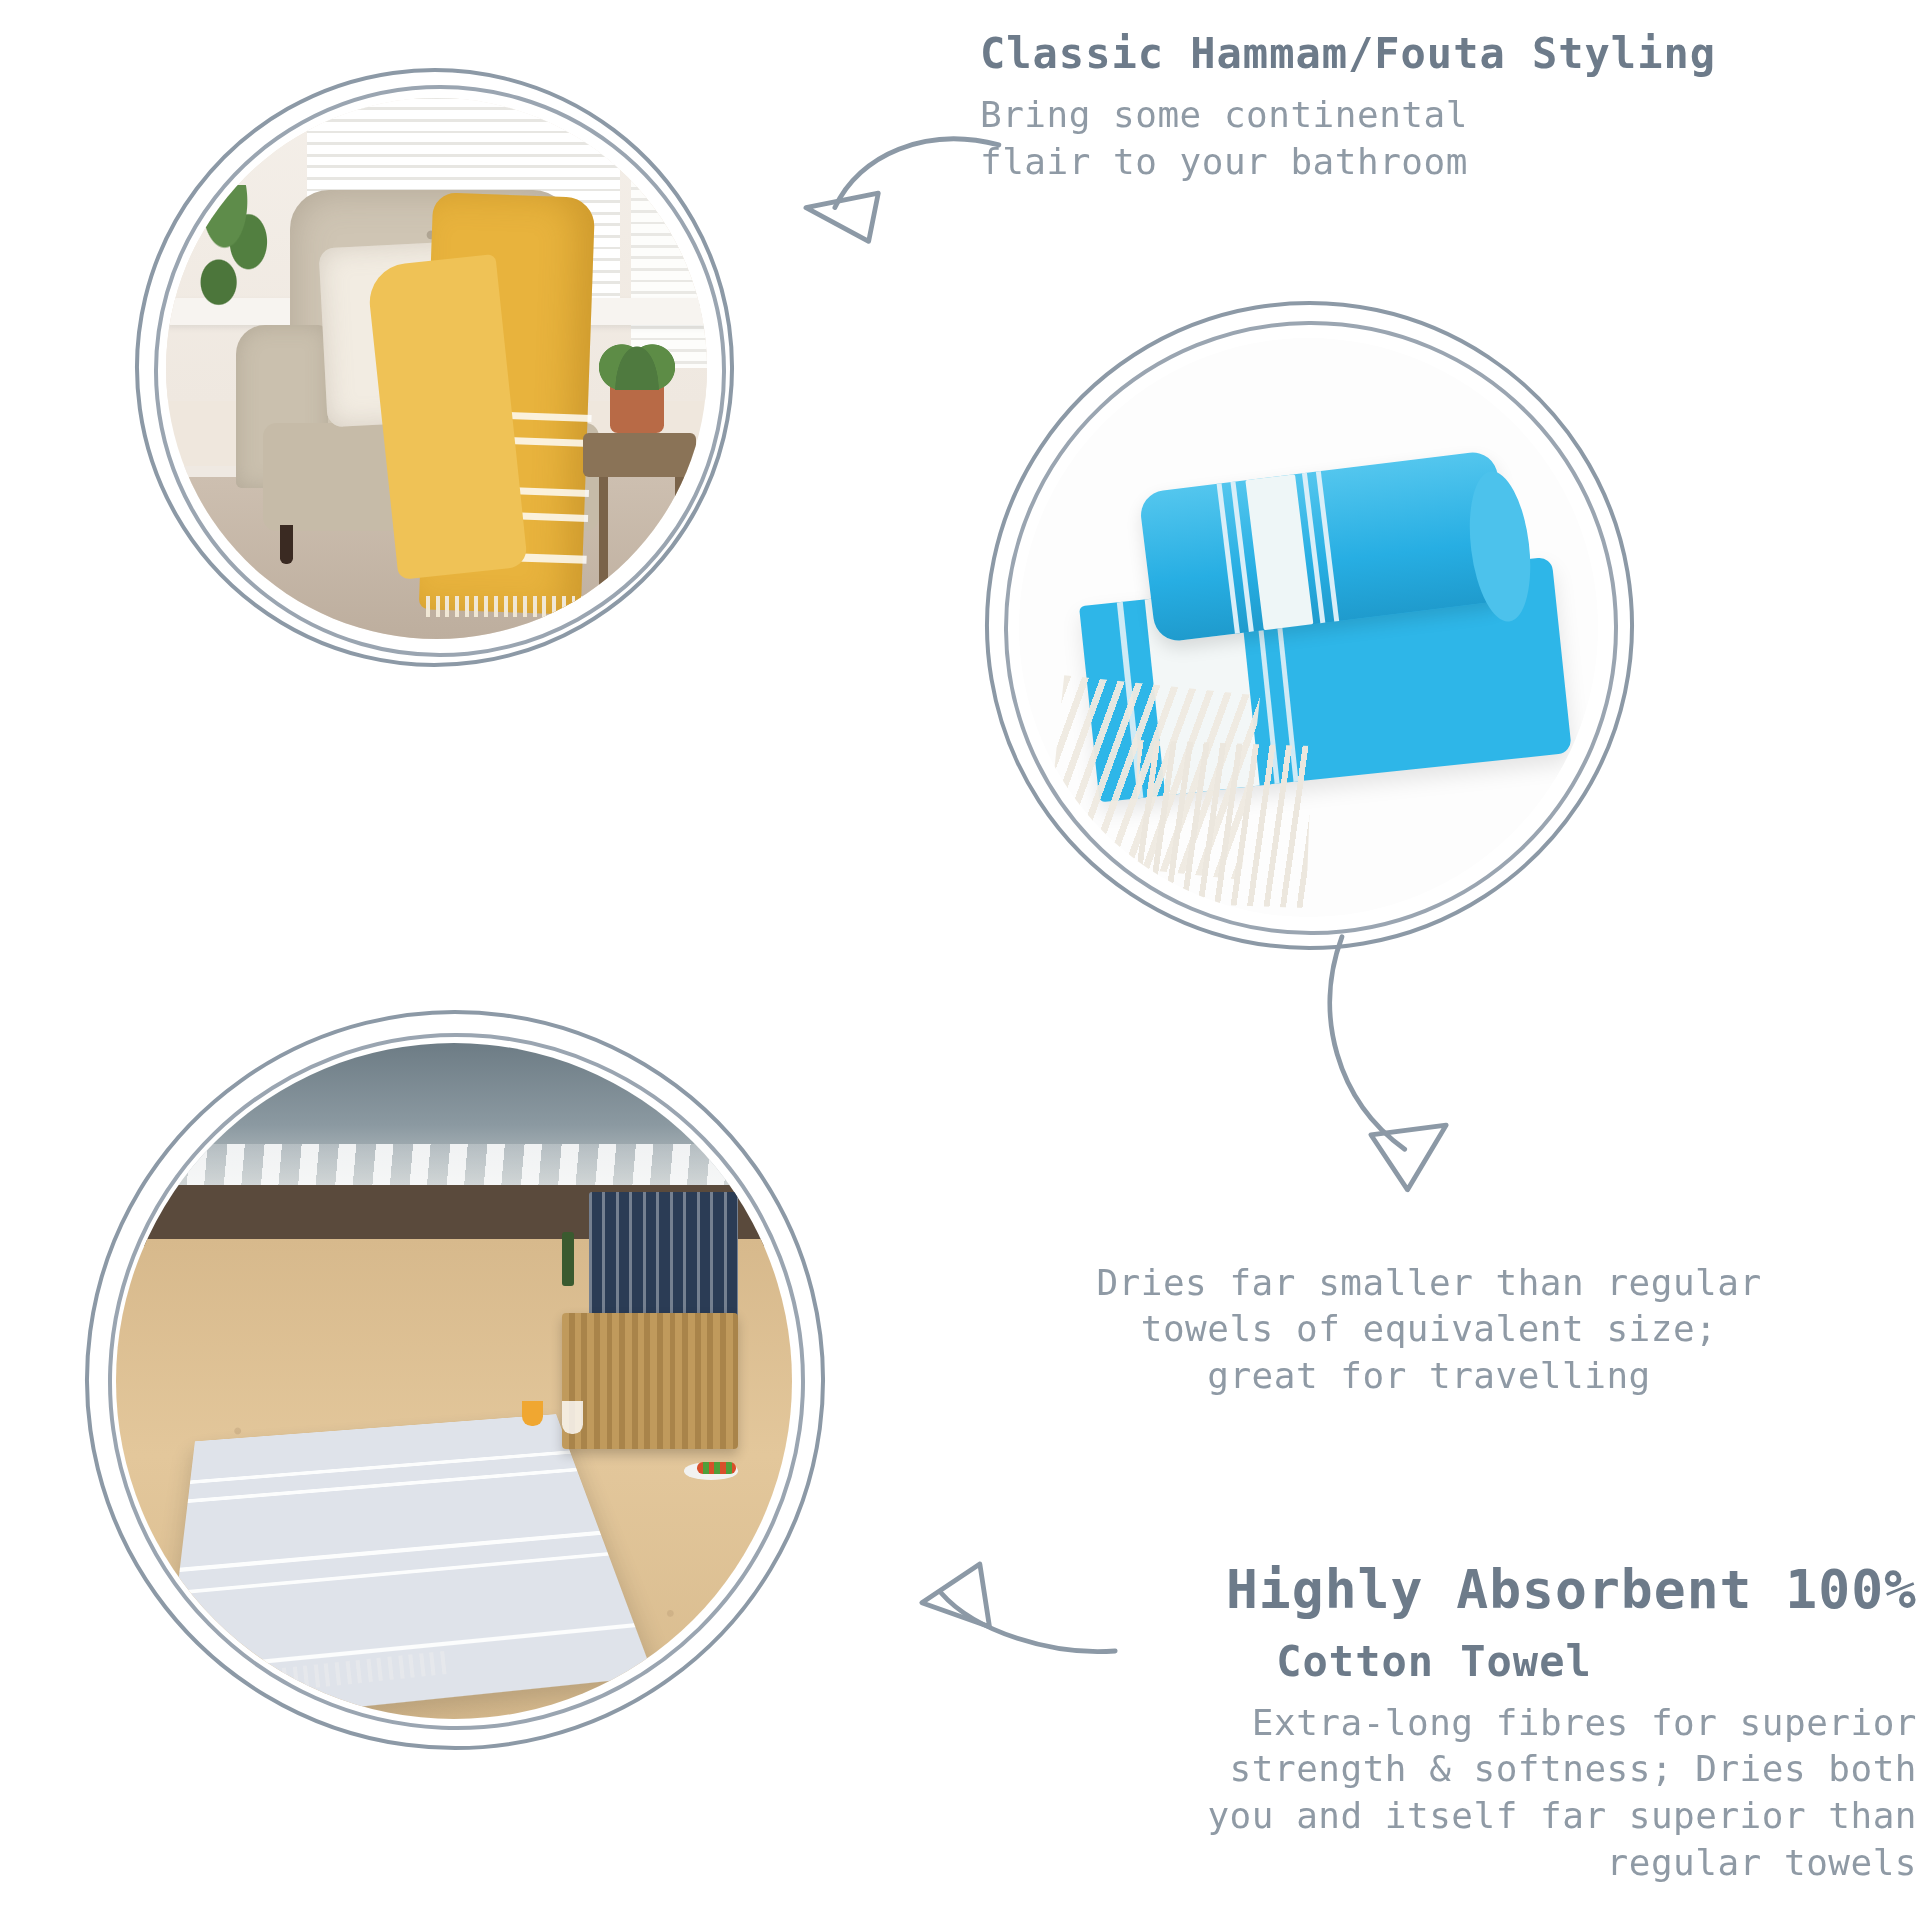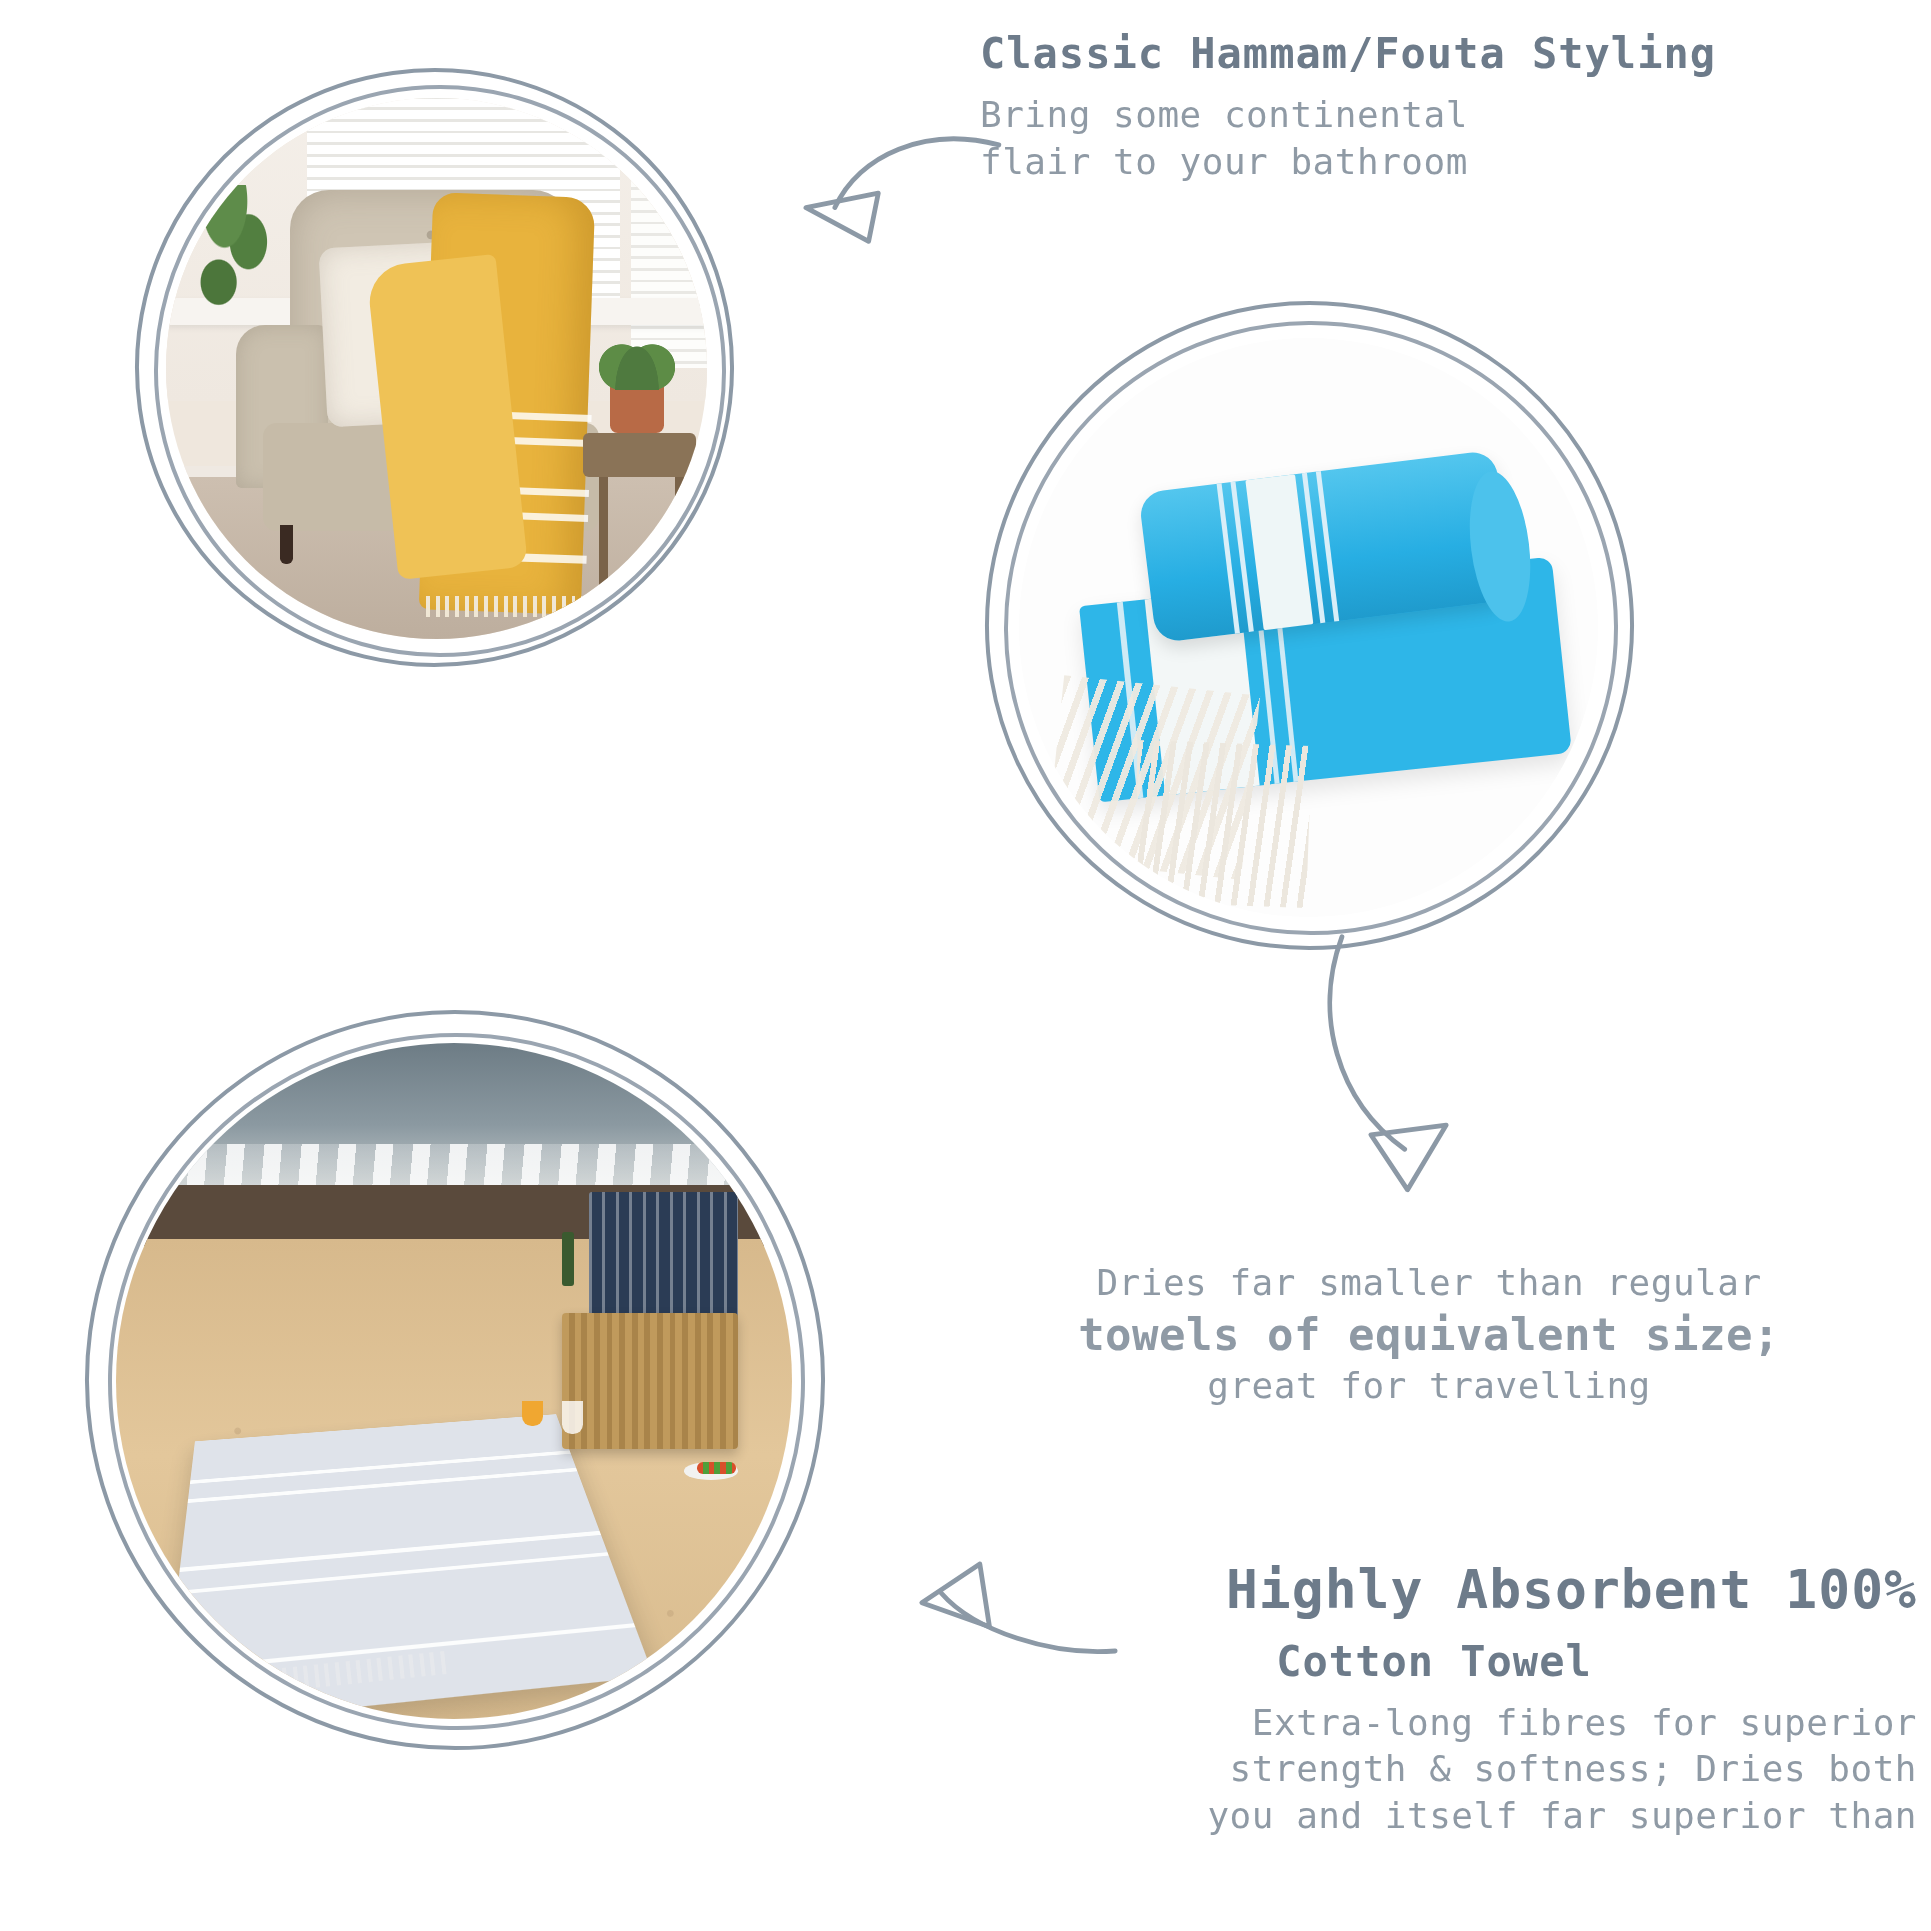--- a/index.html
+++ b/index.html
@@ -378,21 +378,21 @@
 
 <div class="arrow" style="left:1284px;top:927px;width:251px;height:319px;">
   <svg width="251" height="319" viewBox="0 0 260 330" fill="none">
     <path d="M60 10 C30 90, 55 180, 125 230" stroke="#8c99a6" stroke-width="5" fill="none" stroke-linecap="round"></path>
     <path d="M90 215 L168 205 L128 272 Z" fill="none" stroke="#8c99a6" stroke-width="5" stroke-linejoin="round"></path>
   </svg>
 </div>
 
 <div class="block" style="left:946px;top:1246px;width:966px;text-align:center;">
   <div class="txt-body" style="font-size:36px;margin-top:13.5px;">Dries far smaller than regular</div>
-  <div class="txt-body" style="font-size:44px;font-weight:bold;">towels of equivalent size;</div>
+  <div class="txt-body" style="font-size:36px;">towels of equivalent size;</div>
   <div class="txt-body" style="font-size:36px;">great for travelling</div>
 </div>
 
 <div class="photo-circle" id="img3">
   <div class="sea"></div>
   <div class="foam"></div>
   <div class="wetsand"></div>
   <div class="sand">
       <div class="sand-tex"></div>
     </div>
@@ -422,14 +422,15 @@
     <path d="M155 60 L95 100 L165 125 Z" fill="none" stroke="#8c99a6" stroke-width="5" stroke-linejoin="round"></path>
   </svg>
 </div>
 
 <div class="block" style="left:951px;top:1559px;width:966px;text-align:right;">
   <div class="txt-head" style="font-size:53px;text-align:right;">Highly Absorbent 100%</div>
   <div class="txt-head" style="font-size:42px;text-align:center;margin-top:15px;">Cotton Towel</div>
   <div class="txt-body" style="font-size:36px;margin-top:13.5px;">Extra-long fibres for superior</div>
   <div class="txt-body" style="font-size:36px;">strength &amp; softness; Dries both</div>
   <div class="txt-body" style="font-size:36px;">you and itself far superior than</div>
+  <div class="txt-body" style="font-size:36px;">regular towels</div>
 </div>
 
 
 </body></html>

